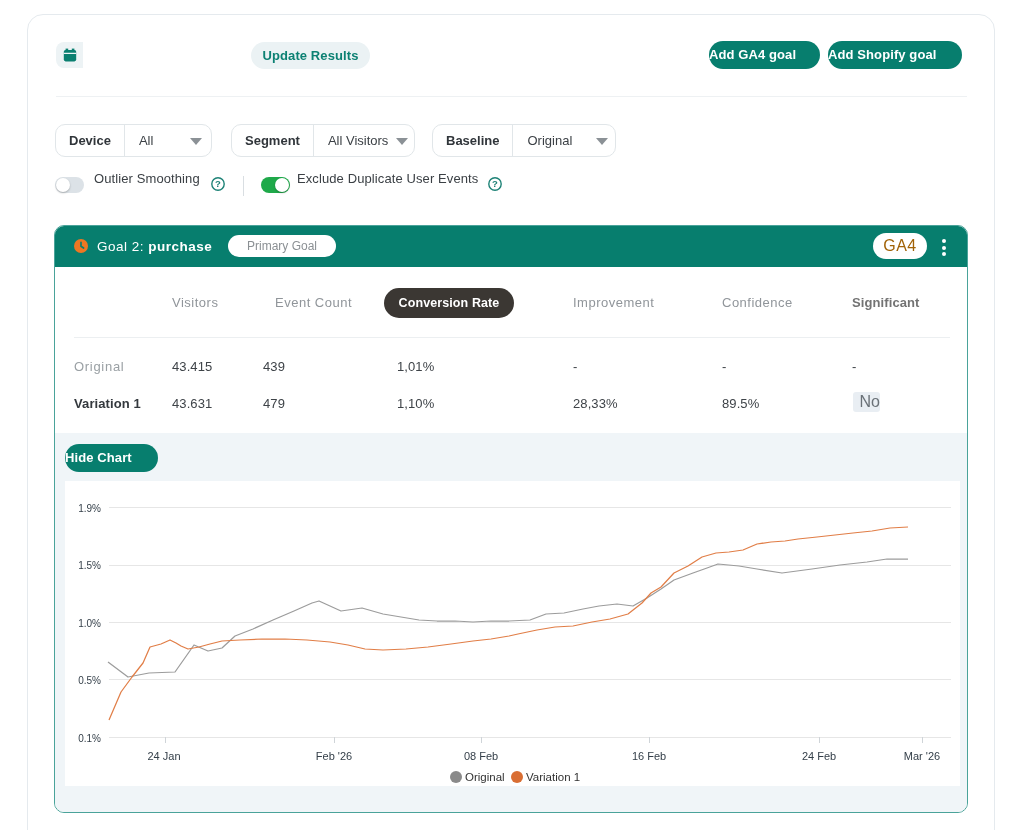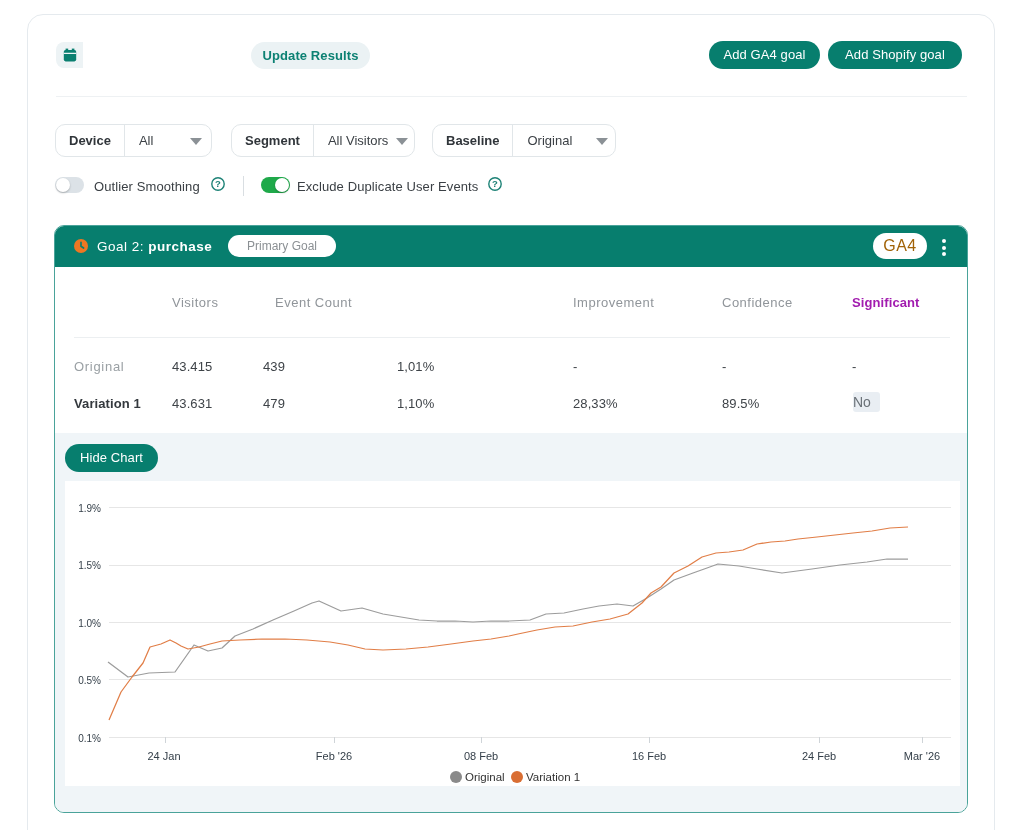--- a/index.html
+++ b/index.html
@@ -14,21 +14,21 @@
   border-radius:8px; overflow:hidden; }
 #dateicon { width:27px; height:26px; background:#edf3f5; display:flex;
   align-items:center; justify-content:center; }
 #datetext { flex:1; background:#fff; border:1px solid #e3e8eb; border-left:none;
   border-radius:0 8px 8px 0; font-size:13px; color:#4c5156; line-height:24px;
   padding-left:7px; white-space:nowrap; letter-spacing:0.35px; }
 #updbtn { left:251px; top:42px; height:27px; width:119px; text-align:center; background:#ebf2f4;
   border-radius:14px; color:#0c8173; font-weight:bold; font-size:13px;
   line-height:27px; letter-spacing:0.1px; }
 .tealbtn { height:28px; background:#077e6e; border-radius:14px; color:#fff;
-  font-weight:normal; font-size:13px; text-align:center; line-height:28px;
+  font-weight:bold; font-size:13px; line-height:28px;
   letter-spacing:0.1px; }
 #ga4btn { left:709px; top:41px; width:111px; }
 #shopbtn { left:828px; top:41px; width:134px; }
 #sep1 { left:56px; top:96px; width:911px; height:1px; background:#eef1f3; }
 
 
 .dd { top:124px; height:33px; border:1px solid #e1e6e9; border-radius:10px;
   background:#fff; display:flex; align-items:center; font-size:13px; }
 .dd .lbl { font-weight:bold; color:#30353a; padding:0 13px; }
 .dd .div { width:1px; height:33px; background:#e1e6e9; }
@@ -41,21 +41,21 @@
 #dd3 { left:432px; width:184px; }
 
 
 .tog { width:29px; height:16px; border-radius:8.5px; position:absolute; }
 .tog .knob { position:absolute; top:1px; width:14px; height:14px;
   background:#fff; border-radius:50%; box-shadow:0 1px 2px rgba(0,0,0,0.25); }
 #tog1 { left:55px; top:177px; background:#dce2e7; }
 #tog1 .knob { left:1px; }
 #tog2 { left:261px; top:177px; background:#1fa94a; }
 #tog2 .knob { left:14px; }
-.toglbl { top:179px; font-size:13px; color:#3b4045; letter-spacing:0.1px; }
+.toglbl { top:171px; font-size:13px; color:#3b4045; letter-spacing:0.1px; }
 .qicon { top:177px; width:14px; height:14px; }
 #vline { left:243px; top:176px; width:1px; height:20px; background:#d9dee2; }
 
 
 #goal { left:54px; top:225px; width:914px; height:588px; border:1.5px solid #4aa39a;
   border-radius:10px; background:#fff; overflow:hidden; }
 #ghead { left:0; top:0; width:100%; height:41px; background:#077e6e; }
 #gtitle { left:42px; top:13px; font-size:13.5px; color:#fff; letter-spacing:0.5px; }
 #primpill { left:173px; top:9px; width:108px; height:22px; background:#fff;
   border-radius:11px; color:#8b9094; font-size:12px; text-align:center;
@@ -68,21 +68,21 @@
 
 .th { top:68.5px; font-size:13px; color:#90959a; letter-spacing:0.5px; position:absolute; }
 #crpill { left:329px; top:62px; width:130px; height:30px; background:#3b3733;
   border-radius:15px; color:#fff; font-weight:bold; font-size:12.5px;
   text-align:center; line-height:30px; letter-spacing:0.1px; }
 #tsep { left:19px; top:111px; width:876px; height:1px; background:#eceff1; }
 .td { font-size:13px; color:#3e4348; position:absolute; letter-spacing:0.1px; }
 .r1 { top:133px; }
 .r2 { top:170px; }
 #nopill { left:798px; top:166px; width:27px; height:20px; background:#e9eef3;
-  border-radius:3px; color:#6a7177; font-size:14px; text-align:left;
+  border-radius:3px; color:#6a7177; font-size:16px; text-align:right;
   line-height:20px; }
 
 
 #chartsec { left:0; top:207px; width:100%; height:381px; background:#f0f5f8; }
 #hidebtn { left:10px; top:11px; width:93px; height:28px; }
 #chartbox { left:10px; top:48px; width:895px; height:305px; background:#fff; }
 </style>
 </head>
 <body>
 <div id="outer"></div>
@@ -149,21 +149,22 @@
   <div id="primpill" class="abs">Primary Goal</div>
   <div id="ga4pill" class="abs">GA4</div>
   <div class="dot" style="top:13px;"></div>
   <div class="dot" style="top:19.5px;"></div>
   <div class="dot" style="top:26px;"></div>
 
   <div class="th" style="left:117px;">Visitors</div>
   <div class="th" style="left:220px;">Event Count</div>
   <div class="th" style="left:518px;">Improvement</div>
   <div class="th" style="left:667px;">Confidence</div>
-  <div class="th" style="left:797px;color:#a21caf;font-weight:bold;letter-spacing:0.1px;">Significant</div>
+  <div class="th" style="left:797px;color:#737373;font-weight:bold;letter-spacing:0.1px;">Significant</div>
+  <div id="crpill" class="abs">Conversion Rate</div>
   <div id="tsep" class="abs"></div>
 
   <div class="td r1" style="left:19px;color:#9aa0a4;letter-spacing:0.7px;">Original</div>
   <div class="td r1" style="left:117px;">43.415</div>
   <div class="td r1" style="left:208px;">439</div>
   <div class="td r1" style="left:342px;">1,01%</div>
   <div class="td r1" style="left:518px;">-</div>
   <div class="td r1" style="left:667px;">-</div>
   <div class="td r1" style="left:797px;">-</div>
 

